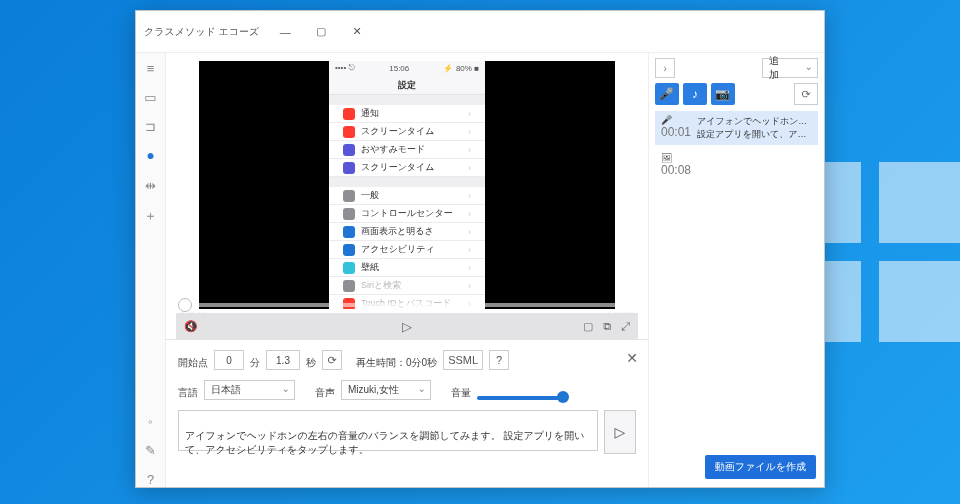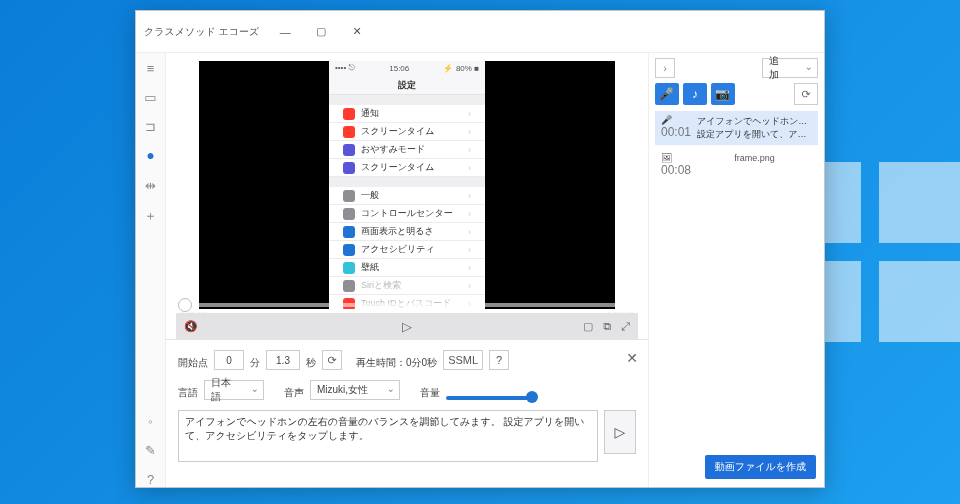--- a/index.html
+++ b/index.html
@@ -37,21 +37,21 @@
 .inp { border: 1px solid #ccc; height: 20px; padding: 0 6px; background: #fff; display: flex; align-items: center; font-size: 10px; }
 .inp.w30 { width: 30px; justify-content: center; }
 .inp.w34 { width: 34px; justify-content: center; }
 .sel { border: 1px solid #ccc; height: 20px; padding: 0 30px 0 6px; background: #fff; display: flex; align-items: center; font-size: 10px; position: relative; }
 .sel::after { content: "⌄"; position: absolute; right: 4px; top: 2px; color: #888; font-size: 10px; }
 .iconbtn { width: 20px; height: 20px; border: 1px solid #ccc; display: flex; align-items: center; justify-content: center; background: #fff; font-size: 11px; color: #555; }
 .close-x { position: absolute; right: 10px; top: 10px; font-size: 14px; color: #666; }
 .slider { width: 90px; height: 4px; background: #2074d4; border-radius: 2px; position: relative; }
 .slider .th { position: absolute; right: -2px; top: -5px; width: 12px; height: 12px; background: #2074d4; border-radius: 50%; }
 .textarea-row { display: flex; gap: 6px; }
-.textarea { flex: 1; border: 1px solid #ccc; height: 52px; padding: 4px 6px; font-size: 10px; line-height: 1.4; background: #fff; }
+.textarea { flex: 1; border: 1px solid #ccc; height: 41px; padding: 18px 6px; font-size: 10px; line-height: 1.4; background: #fff; }
 .playbtn { width: 32px; height: 44px; border: 1px solid #ccc; background: #f5f5f7; display: flex; align-items: center; justify-content: center; font-size: 14px; color: #555; }
 .right { width: 176px; border-left: 1px solid #eee; display: flex; flex-direction: column; }
 .r-top { height: 30px; display: flex; align-items: center; padding: 0 6px; gap: 6px; }
 .r-top .exp { width: 20px; height: 20px; border: 1px solid #ccc; display: flex; align-items: center; justify-content: center; color: #888; }
 .r-top .add { margin-left: auto; }
 .r-btns { display: flex; gap: 4px; padding: 0 6px 6px; }
 .r-btns .b { width: 24px; height: 22px; background: #2a7de1; color: #fff; display: flex; align-items: center; justify-content: center; font-size: 12px; border-radius: 2px; }
 .r-btns .refresh { margin-left: auto; width: 24px; height: 22px; border: 1px solid #ccc; display: flex; align-items: center; justify-content: center; color: #666; }
 .clip { margin: 0 6px 4px; padding: 4px 6px; display: flex; gap: 6px; font-size: 9px; }
 .clip.sel-clip { background: #dbe9fb; }
@@ -196,21 +196,21 @@
           <span>分</span>
           <span class="inp w34">1.3</span>
           <span>秒</span>
           <span class="iconbtn">⟳</span>
           <span style="margin-left:8px">再生時間：0分0秒</span>
           <span class="iconbtn" style="width:auto;padding:0 4px">SSML</span>
           <span class="iconbtn">?</span>
         </div>
         <div class="row">
           <span>言語</span>
-          <span class="sel" style="width:60px">日本語</span>
+          <span class="sel" style="width:91px">日本語</span>
           <span style="margin-left:14px">音声</span>
           <span class="sel" style="width:90px">Mizuki,女性</span>
           <span style="margin-left:14px">音量</span>
           <div class="slider">
               <div class="th"></div>
             </div>
         </div>
         <div class="textarea-row">
           <div class="textarea" id="ta">アイフォンでヘッドホンの左右の音量のバランスを調節してみます。
 設定アプリを開いて、アクセシビリティをタップします。</div>
@@ -238,23 +238,20 @@
         <div class="txt">
           <div>アイフォンでヘッドホンの左右の音量の…</div>
           <div>設定アプリを開いて、アクセシビリティ…</div>
         </div>
       </div>
       <div class="clip img">
         <div>
             <div style="font-size:9px">🖼</div>
             <div class="t">00:08</div>
           </div>
-        <div class="txt">
-            <div>frame.png</div>
-          </div>
       </div>
       <div class="r-spacer"></div>
       <div class="r-foot">
         <div class="primary">動画ファイルを作成</div>
       </div>
     </div>
   </div>
 </div>
 
 </body></html>

